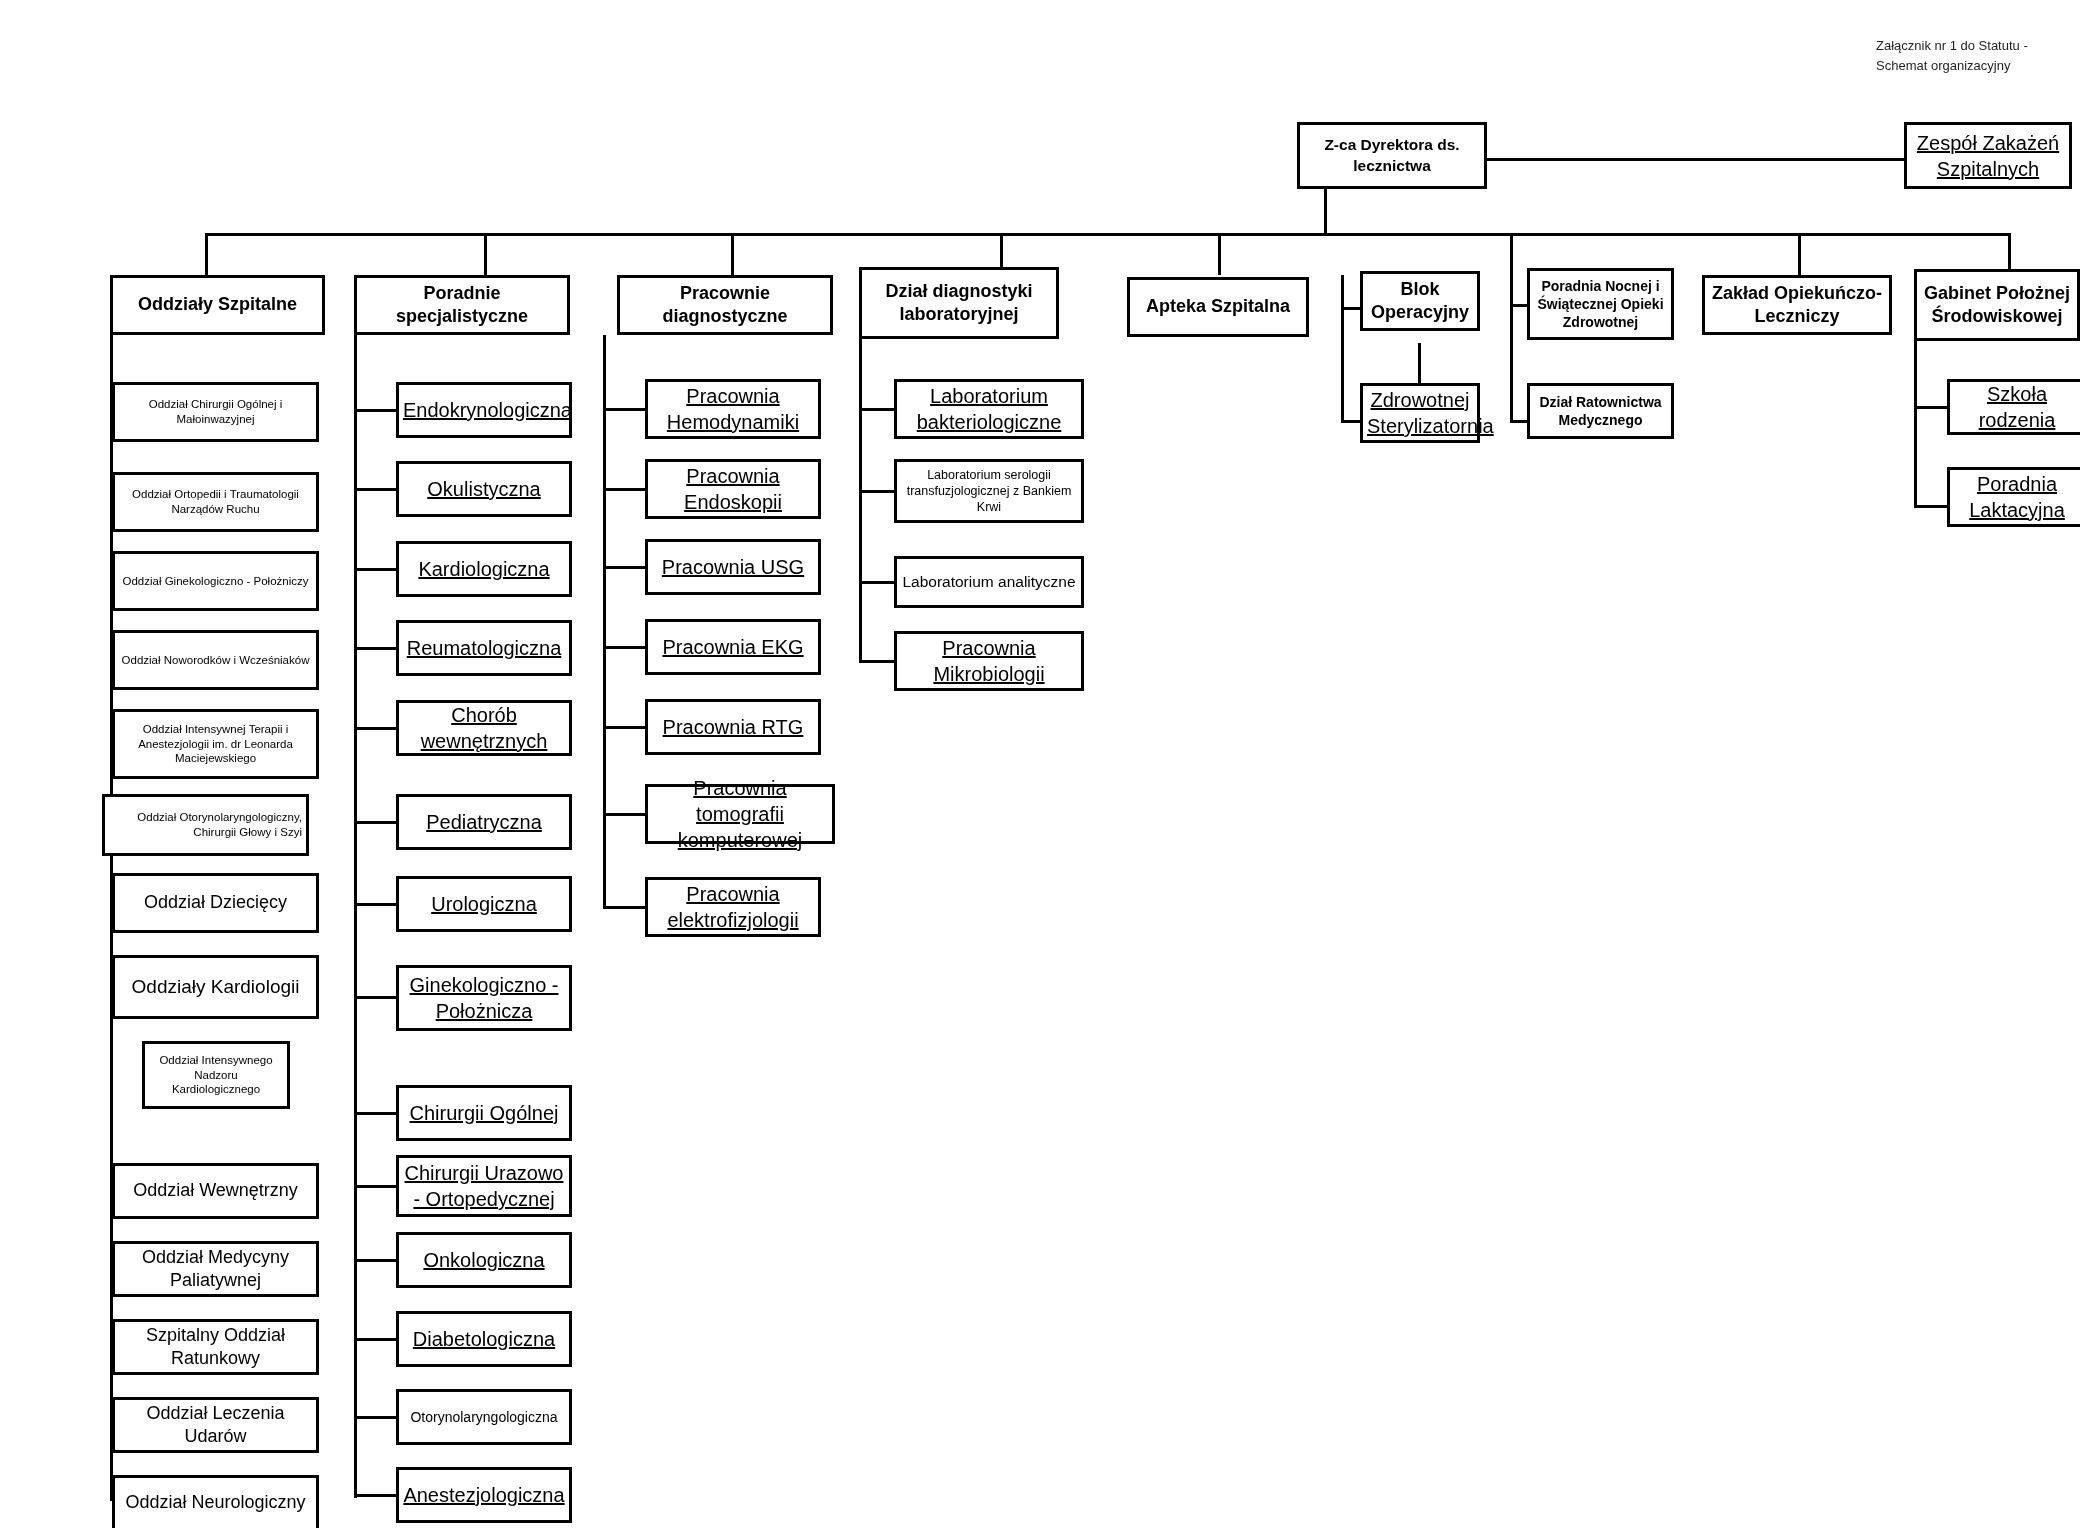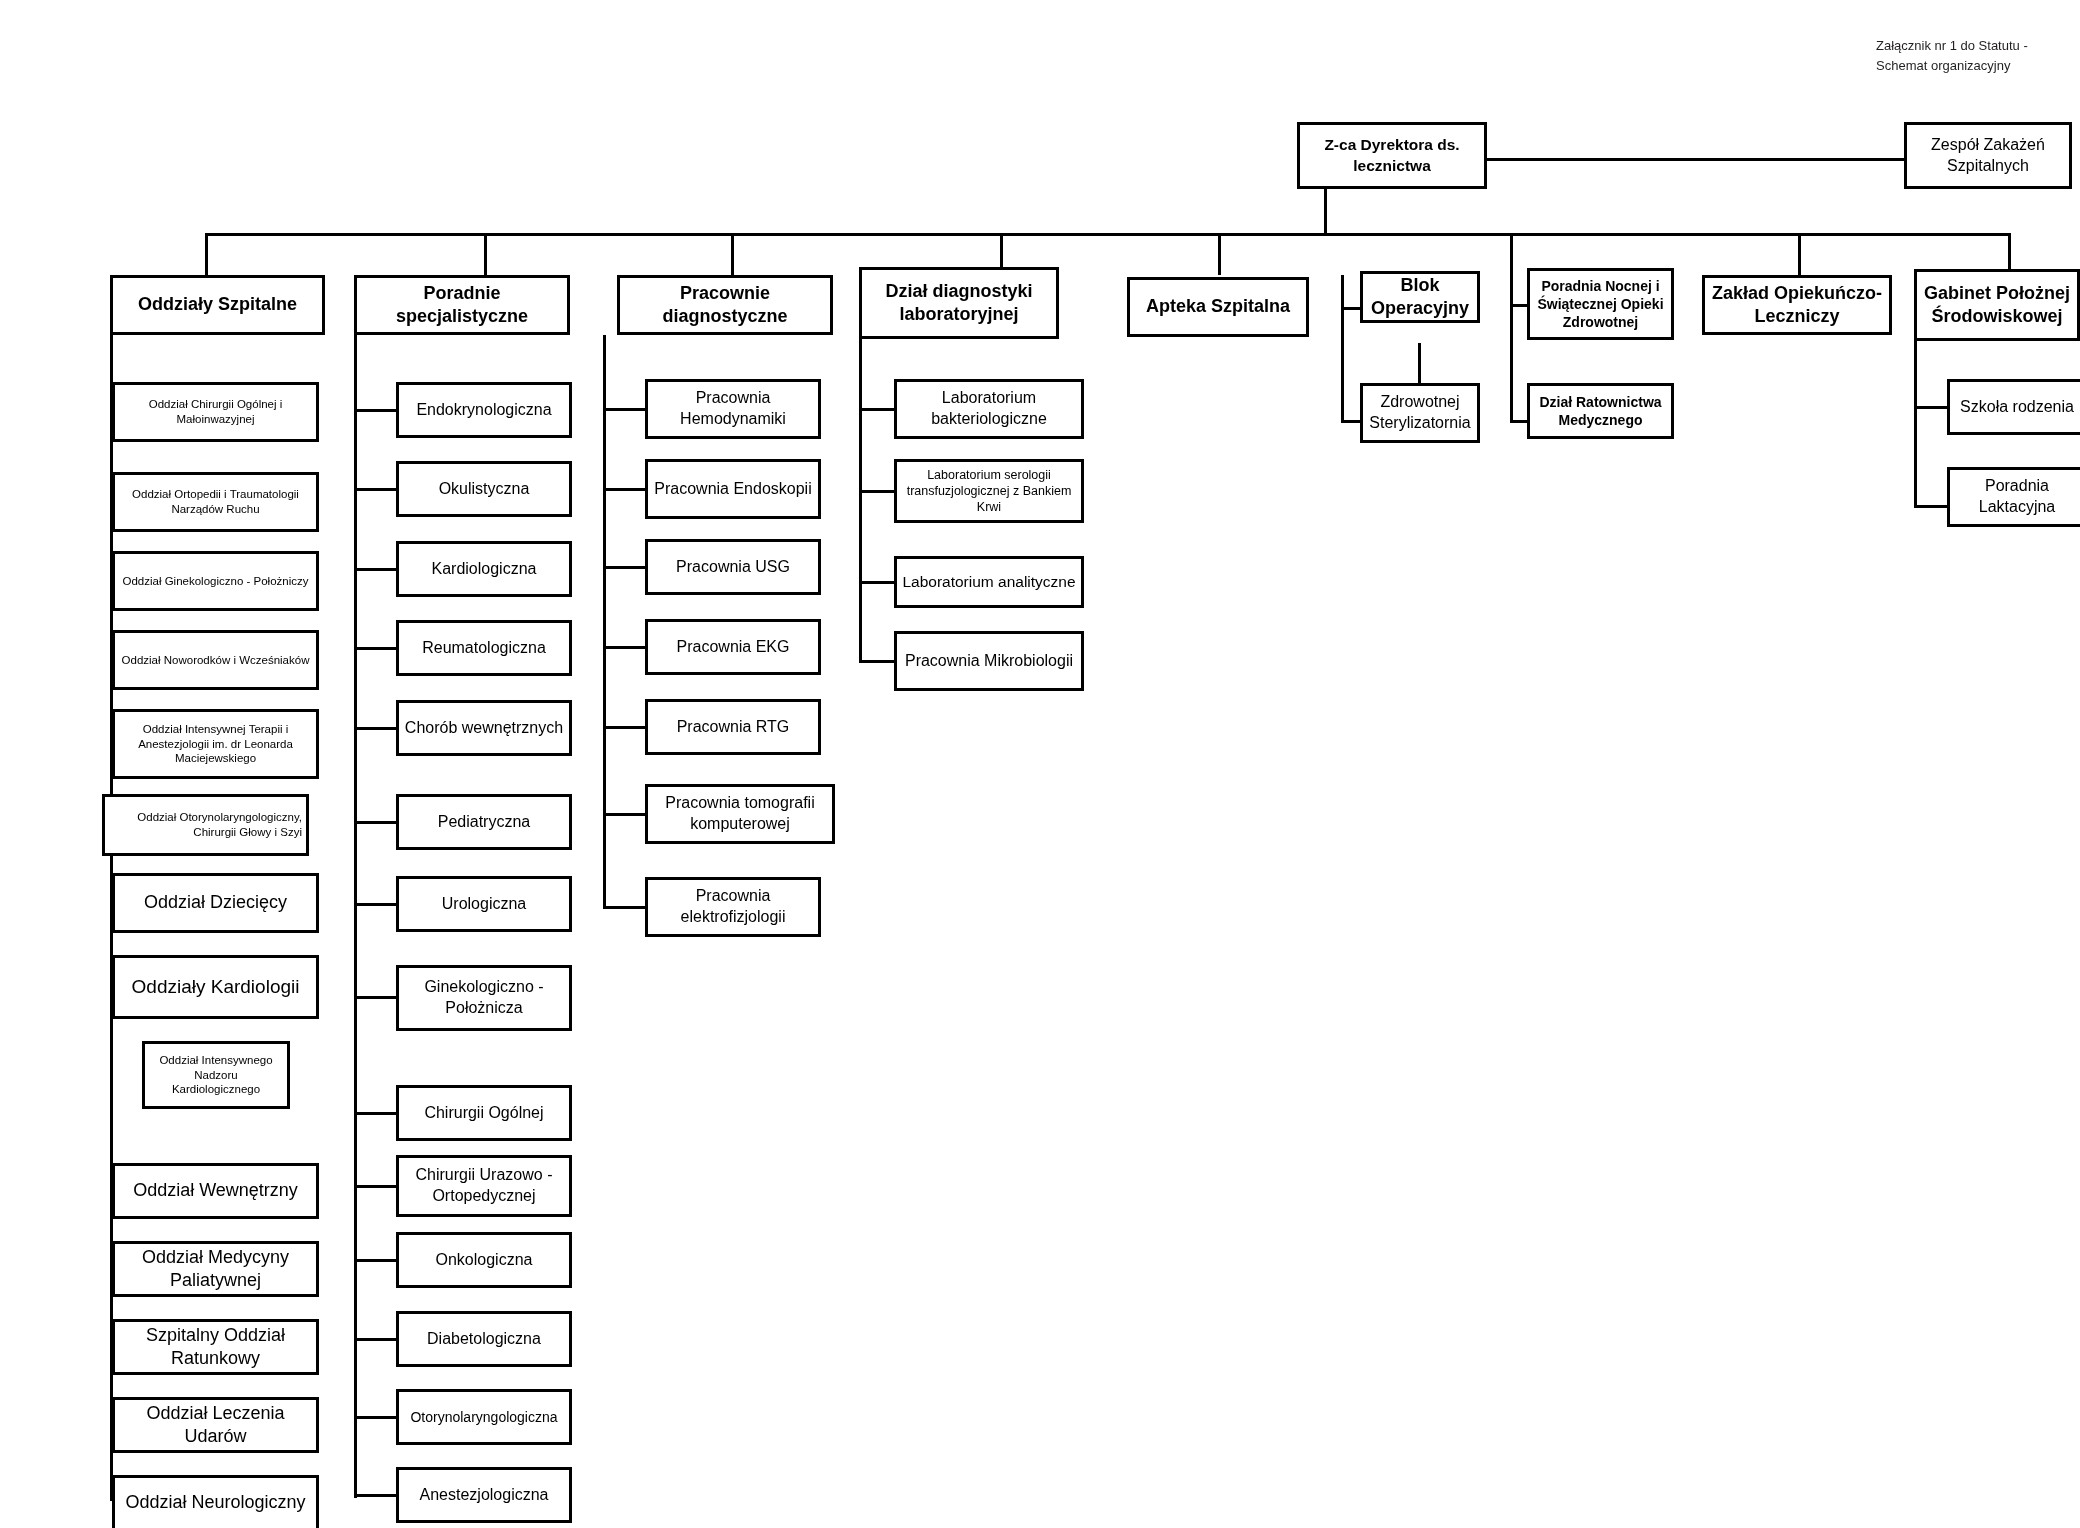--- a/index.html
+++ b/index.html
@@ -25,21 +25,21 @@
     line-height:1.30;
     padding:2px 4px;
     z-index:5;
   }
   .box span{display:block;width:100%;}
   .bold{font-weight:bold;}
   .f11{font-size:11.5px;}
   .f12{font-size:12.5px;}
   .f13{font-size:14px;}
   .f15{font-size:15.5px;}
-  .f16{font-size:16px;}
+  .f16{font-size:20px;text-decoration:underline;}
   .f17{font-size:18px;}
   .f18{font-size:19px;}
   
   .h{position:absolute;background:#000;height:3px;z-index:1;}
   .v{position:absolute;background:#000;width:3px;z-index:1;}
   .note{
     position:absolute;
     font-size:13px;
     line-height:1.55;
     color:#231f20;
@@ -288,21 +288,21 @@
   <div class="box f16" style="left:894px;top:631px;width:190px;height:60px;">
       <span>Pracownia Mikrobiologii</span>
     </div>
   <div class="h" style="left:859px;top:660px;width:37px;"></div>
 
   <div class="box bold f17" style="left:1127px;top:277px;width:182px;height:60px;">
     <span>Apteka Szpitalna</span>
   </div>
 
   <div class="v" style="left:1341px;top:275px;height:147px;"></div>
-  <div class="box bold f17" style="left:1360px;top:271px;width:120px;height:52px;">
+  <div class="box bold f17" style="left:1360px;top:271px;width:120px;height:60px;">
     <span>Blok Operacyjny</span>
   </div>
   <div class="h" style="left:1341px;top:307px;width:21px;"></div>
   <div class="box f16" style="left:1360px;top:383px;width:120px;height:60px;">
     <span>Zdrowotnej Sterylizatornia</span>
   </div>
   <div class="h" style="left:1341px;top:420px;width:21px;"></div>
   <div class="v" style="left:1418px;top:343px;height:40px;"></div>
 
   <div class="v" style="left:1510px;top:233px;height:190px;"></div>

